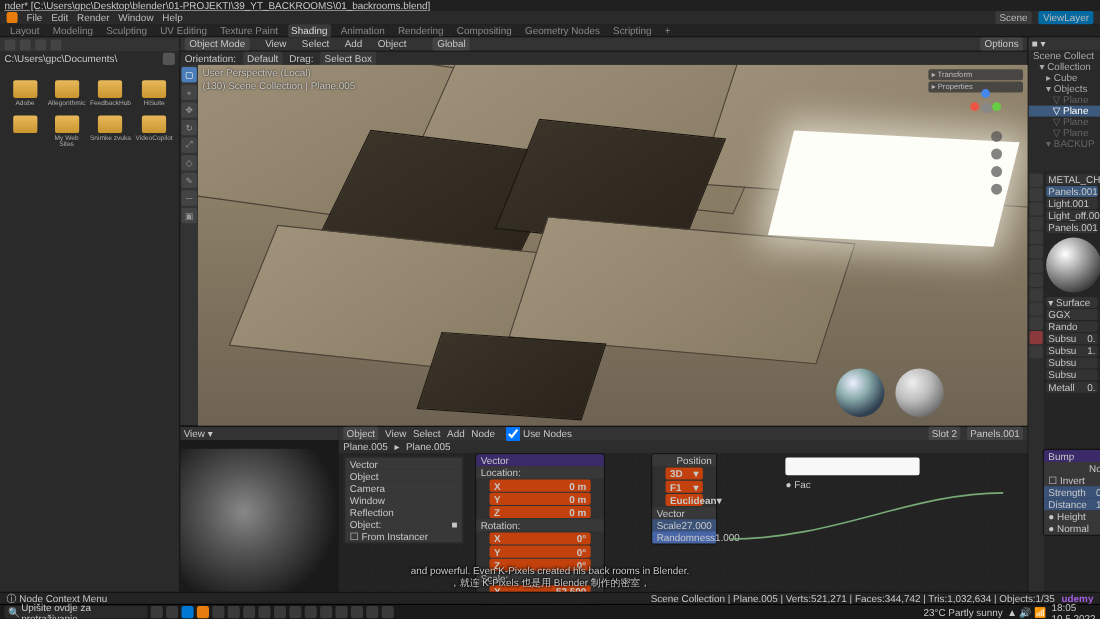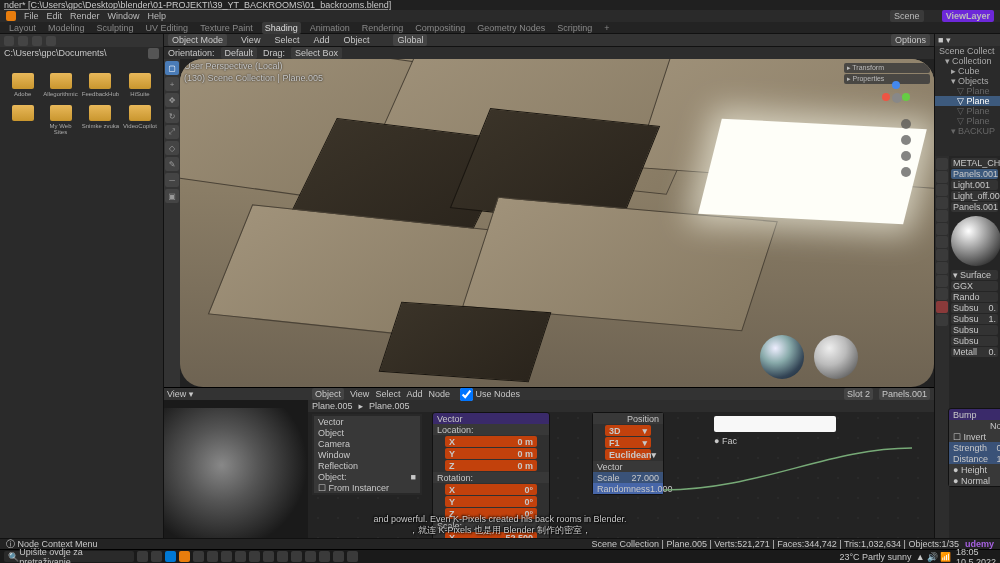--- a/index.html
+++ b/index.html
@@ -45,21 +45,21 @@
 
 .vp-header { height: 13px; background: #333; display: flex; align-items: center; gap: 14px; padding: 0 4px; font-size: 7px; border-bottom: 1px solid #111; }
 .vp-header .dd { padding: 1px 4px; background: #444; border-radius: 2px; }
 .vp-header-right { margin-left: auto; display:flex; gap:4px; }
 
 
 .orientbar { height: 12px; background: #2d2d2d; display: flex; align-items: center; gap: 6px; padding: 0 4px; font-size: 7px; }
 .orientbar .dd { padding: 1px 4px; background: #3a3a3a; border-radius: 2px; }
 
 
-.viewport { flex: 1; position: relative; background: linear-gradient(180deg, #9a8d75 0%, #8a7d66 40%, #6e6352 100%); overflow: hidden; border-radius: 23px; }
+.viewport { flex: 1; position: relative; background: linear-gradient(180deg, #9a8d75 0%, #8a7d66 40%, #6e6352 100%); overflow: hidden; }
 .ceiling-tile { position: absolute; background: linear-gradient(135deg, #a0927a, #877a63); border: 1px solid #4a4236; }
 .ceiling-dark { position: absolute; background: linear-gradient(135deg, #3a3328, #2a241c); border: 1px solid #1a1610; }
 .light-panel { position: absolute; background: #fefef8; box-shadow: 0 0 30px 10px rgba(255,255,240,0.6); }
 .vp-overlay-tl { position: absolute; top: 2px; left: 4px; font-size: 7px; color: rgba(255,255,255,0.8); text-shadow: 0 0 2px #000; line-height: 1.3; }
 .gizmo { position: absolute; top: 20px; right: 20px; width: 36px; height: 36px; }
 .gizmo-dot { position: absolute; width: 8px; height: 8px; border-radius: 50%; }
 .mini-icons { position: absolute; top: 60px; right: 23px; display: flex; flex-direction: column; gap: 6px; }
 .mini-icon { width: 10px; height: 10px; background: rgba(80,80,80,0.7); border-radius: 50%; }
 .matball { position: absolute; bottom: 8px; width: 44px; height: 44px; border-radius: 50%; }
 .vp-collapse { position: absolute; top: 4px; right: 4px; display:flex; flex-direction:column; gap:1px;}
@@ -114,23 +114,23 @@
   <span>nder* [C:\Users\gpc\Desktop\blender\01-PROJEKTI\39_YT_BACKROOMS\01_backrooms.blend]</span>
 </div>
 
 <div class="menubar">
   <span class="logo"></span>
   <span>File</span>
   <span>Edit</span>
   <span>Render</span>
   <span>Window</span>
   <span>Help</span>
-  <div style="margin-left:auto; display:flex; gap:18px; align-items:center;">
+  <div style="margin-left:auto; display:flex; gap:6px; align-items:center;">
     <span style="padding:1px 4px; background:#3a3a3a; border-radius:2px;">Scene</span>
-    <span style="padding:1px 4px; background:#6d28d9; border-radius:2px;font-weight:bold;">ViewLayer</span>
+    <span style="padding:1px 4px; background:#0369a1; border-radius:2px;">ViewLayer</span>
   </div>
 </div>
 
 <div class="workspacebar">
   <span>Layout</span>
   <span>Modeling</span>
   <span>Sculpting</span>
   <span>UV Editing</span>
   <span>Texture Paint</span>
   <span class="active">Shading</span>
@@ -363,21 +363,21 @@
           <div class="node-row field">
               <span>X</span>
               <span>52.500</span>
             </div>
           <div class="node-row field">
               <span>Y</span>
               <span>52.500</span>
             </div>
         </div>
 
-        <div class="shader-node" style="left:284px; top:24px; width:72px;">
+        <div class="shader-node" style="left:284px; top:24px; width:60px;">
           <div class="node-row" style="justify-content:flex-end;">
               <span>Position</span>
             </div>
           <div class="node-row field">
               <span>3D</span>
               <span>▾</span>
             </div>
           <div class="node-row field">
               <span>F1</span>
               <span>▾</span>

